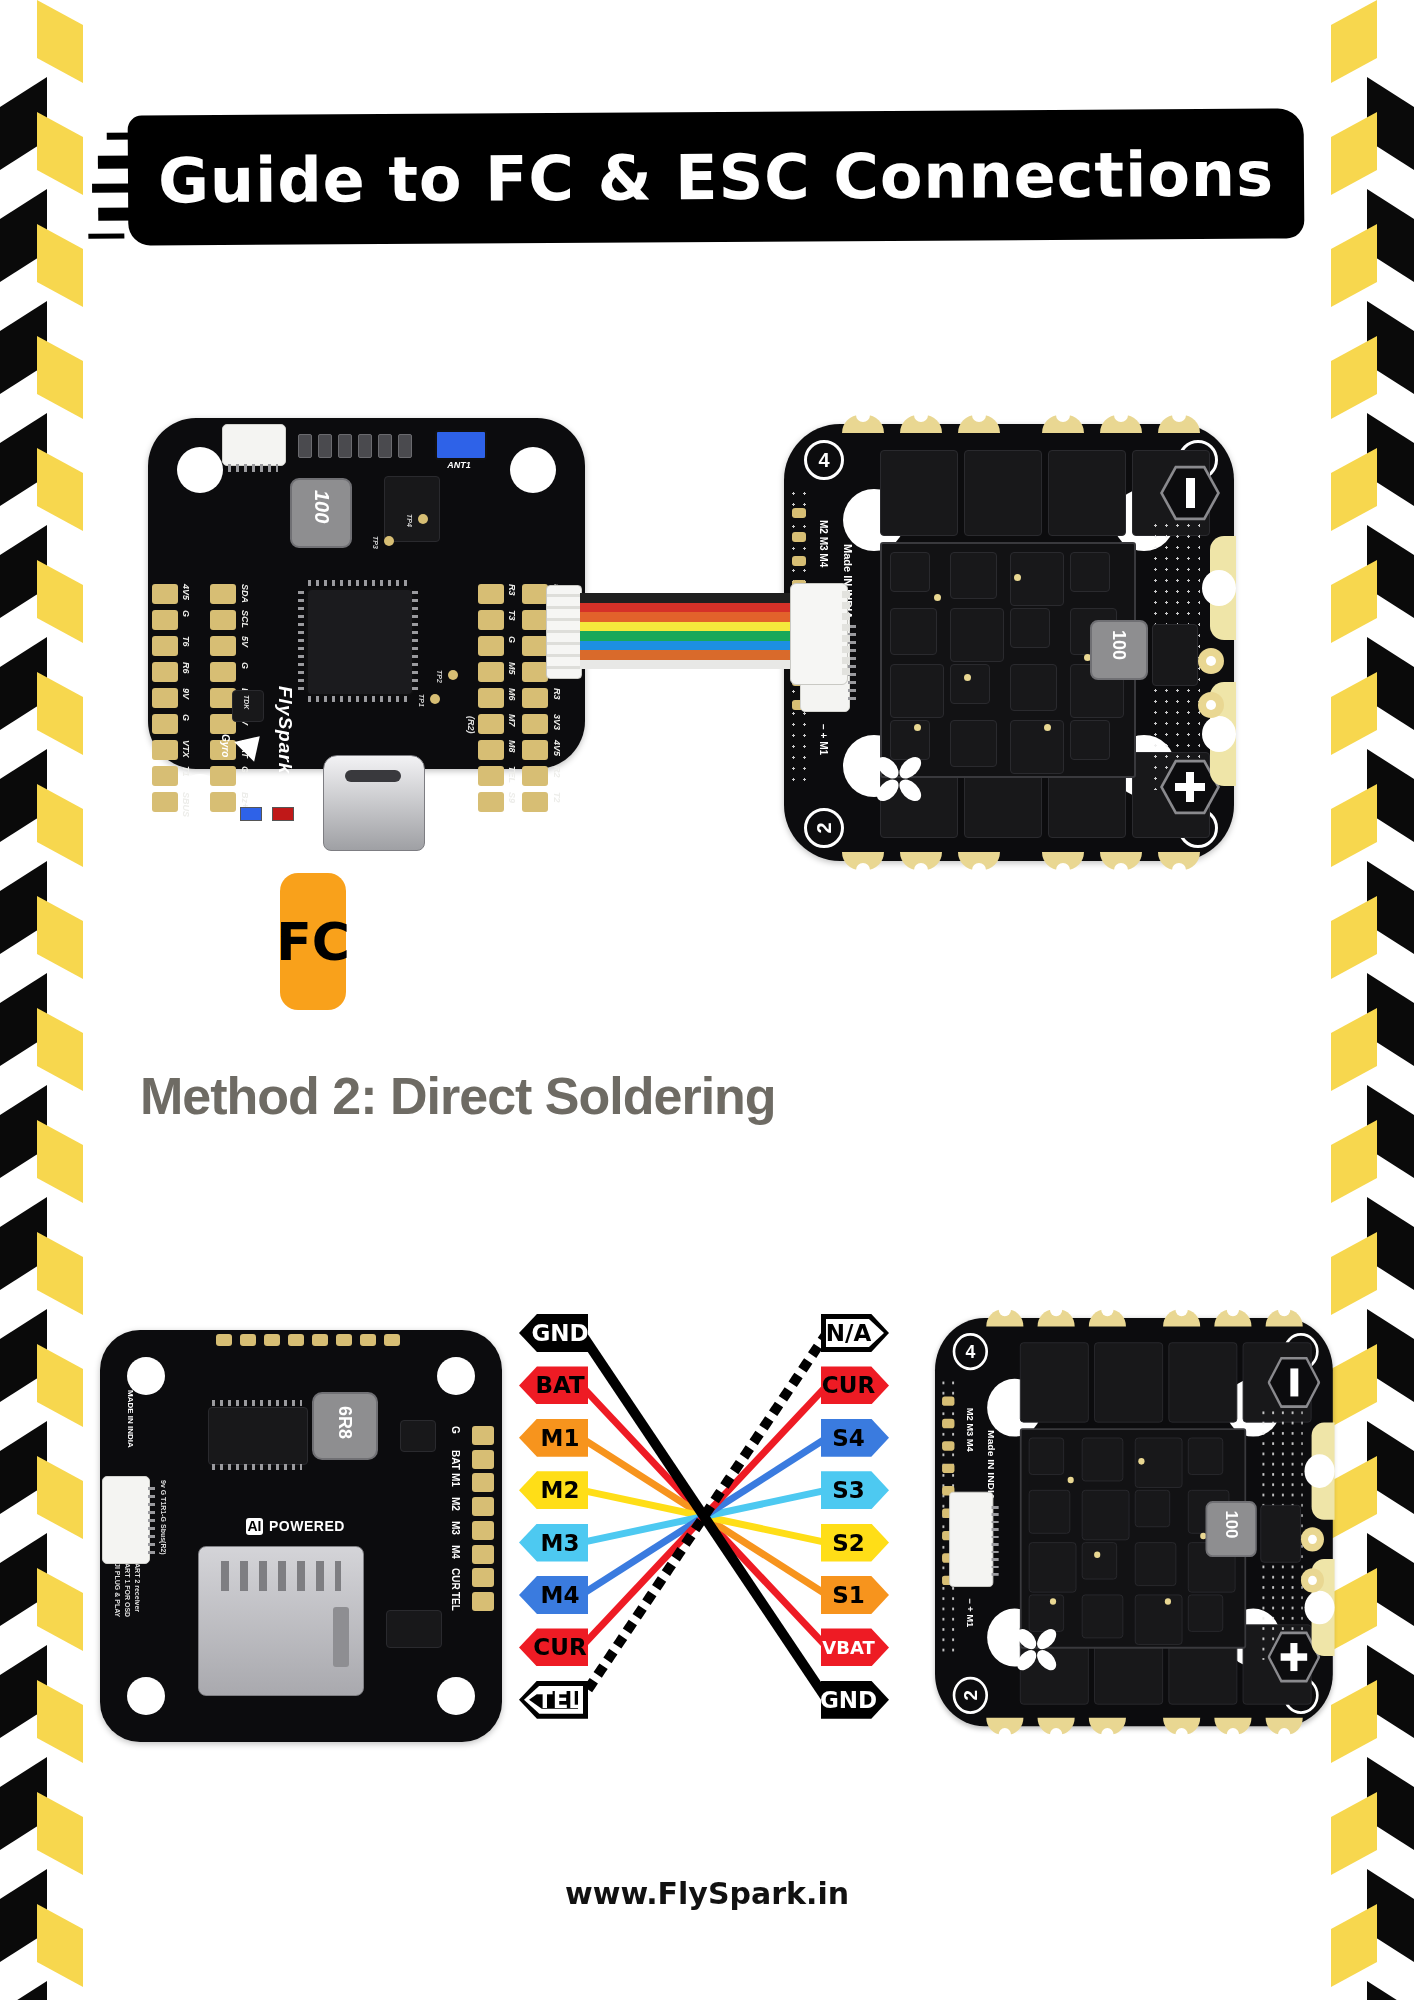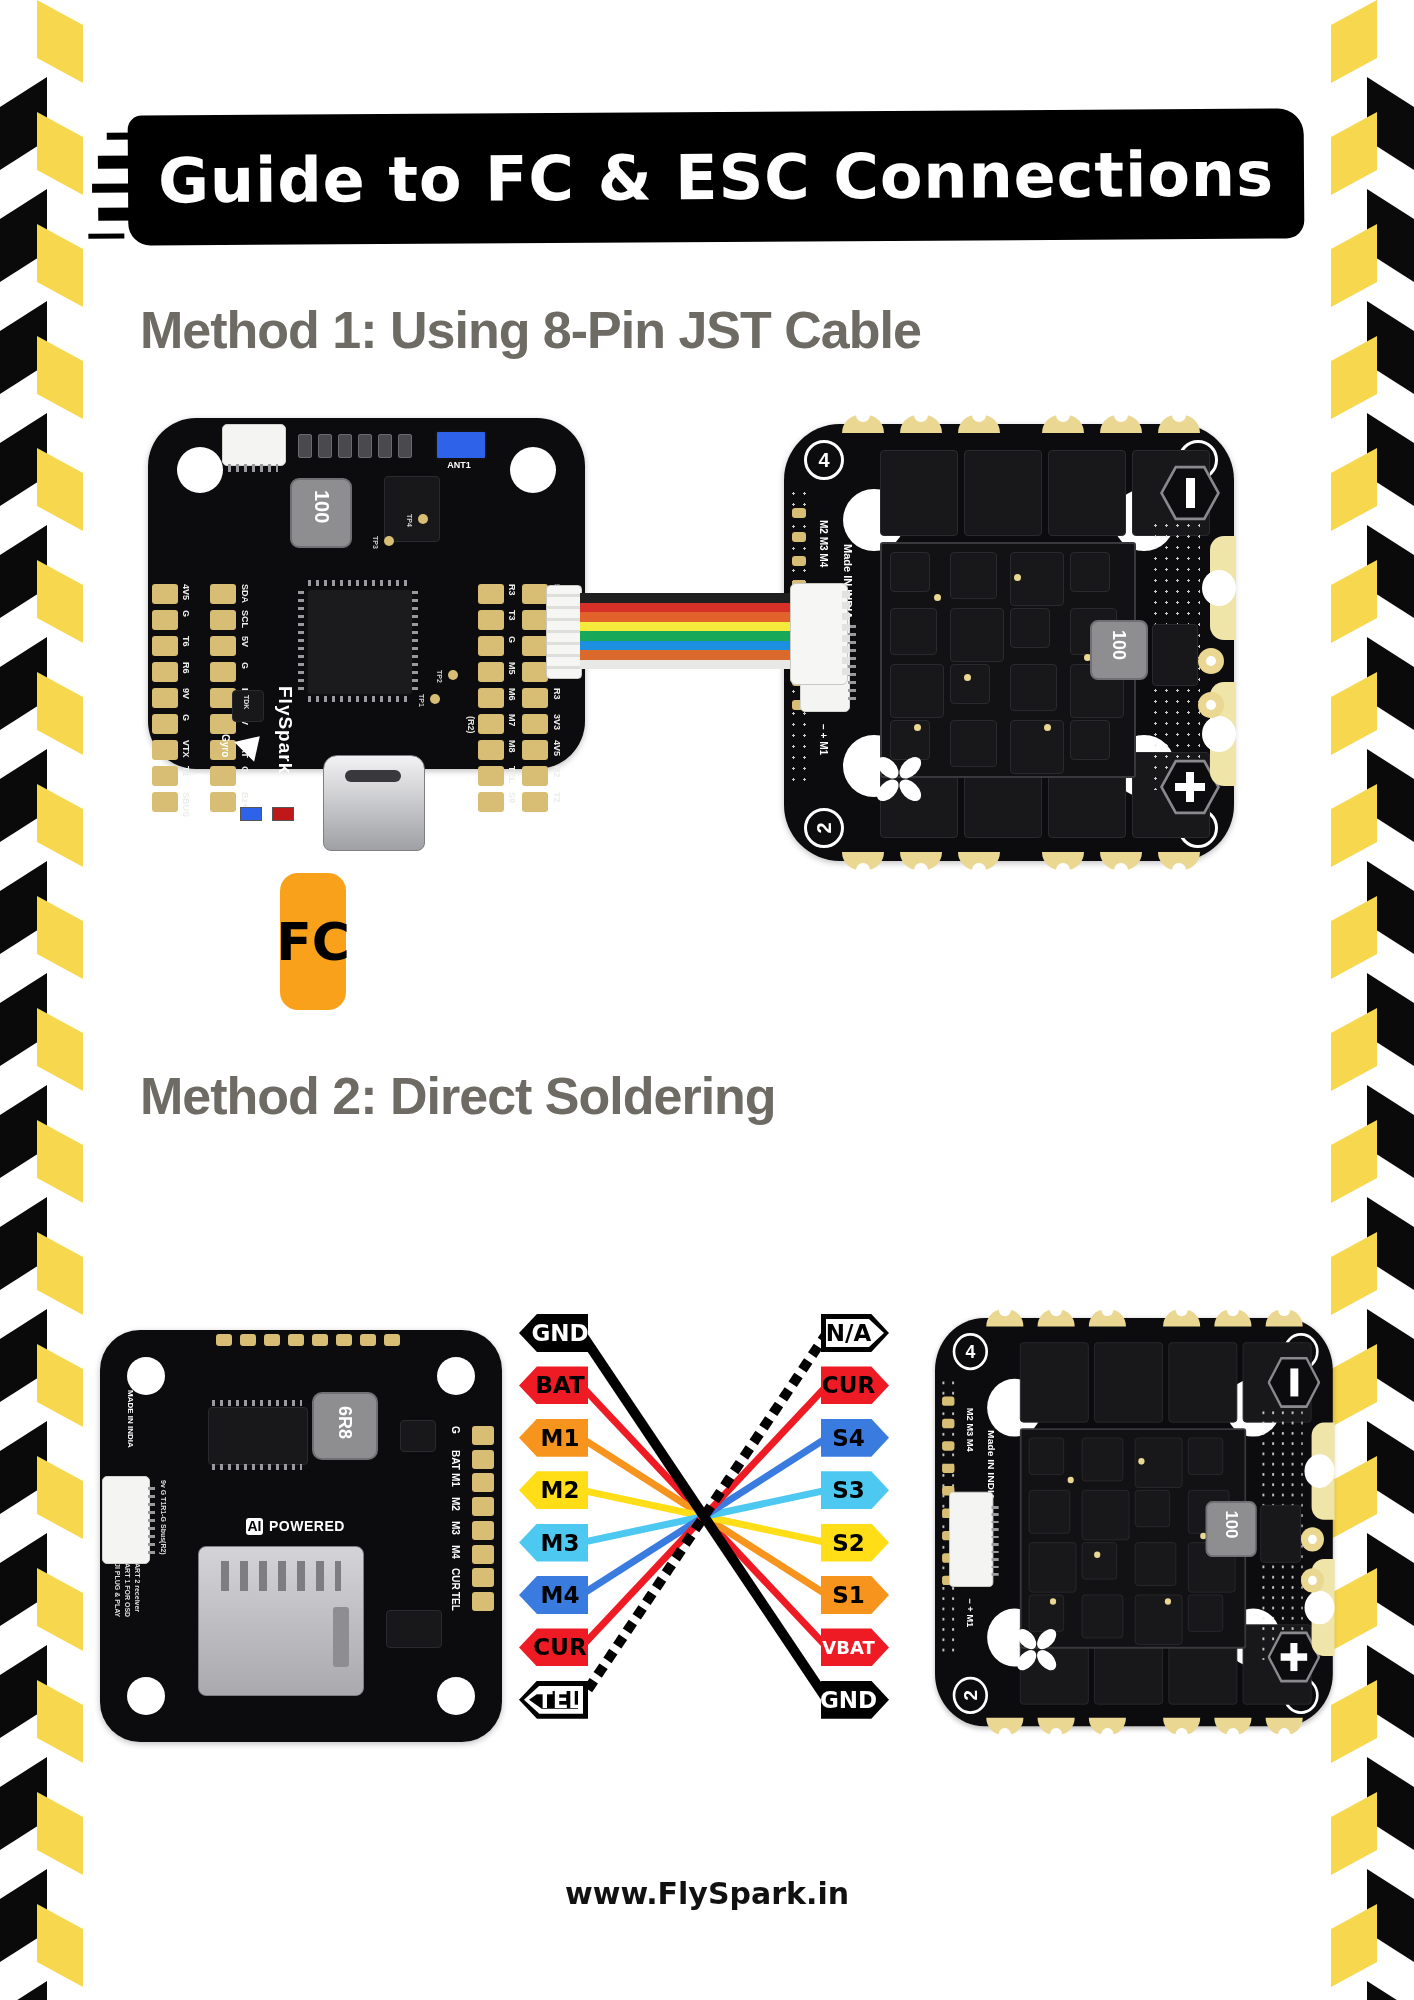--- a/index.html
+++ b/index.html
@@ -129,23 +129,22 @@
       <polygon points="37,1904 83,1929 83,1987 37,1962" fill="#F7D74E"></polygon>
       <polygon points="0,2011 47,1981 47,2044 0,2074" fill="#0A0A0A"></polygon>
       <polygon points="37,2016 83,2041 83,2099 37,2074" fill="#F7D74E"></polygon>
       <polygon points="0,2123 47,2093 47,2156 0,2186" fill="#0A0A0A"></polygon>
     </svg>
 
   <div id="banner">
     <div id="title">Guide to FC &amp; ESC Connections</div>
   </div>
 
-  <h2 class="method-h" style="top:300px;margin:0;">Method 1: Using 8-Pin JST Cable</h2>
-
-  <div id="fcTop" class="board" style="left:148px;top:418px;width:437px;height:351px;border-radius:48px;">
+
+  <div id="fcTop" class="board" style="left:148px;top:418px;width:437px;height:351px;border-radius:48px;font-style:italic;">
       <div class="hole" style="left: 29px; top: 29px; width: 46px; height: 46px;"></div>
       <div class="hole" style="left: 362px; top: 29px; width: 46px; height: 46px;"></div>
       <div class="hole" style="left: 29px; top: 356px; width: 46px; height: 46px;"></div>
       <div class="hole" style="left: 362px; top: 356px; width: 46px; height: 46px;"></div>
       <div class="jst" style="left: 74px; top: 6px; width: 62px; height: 40px;"></div>
       <div class="pins" style="left: 80px; top: 46px; width: 50px; height: 8px;"></div>
       <div class="abs" style="left: 150px; top: 16px; width: 12px; height: 22px; background: rgb(74, 74, 78); border: 1px solid rgb(106, 106, 110); border-radius: 2px;"></div>
       <div class="abs" style="left: 170px; top: 16px; width: 12px; height: 22px; background: rgb(74, 74, 78); border: 1px solid rgb(106, 106, 110); border-radius: 2px;"></div>
       <div class="abs" style="left: 190px; top: 16px; width: 12px; height: 22px; background: rgb(74, 74, 78); border: 1px solid rgb(106, 106, 110); border-radius: 2px;"></div>
       <div class="abs" style="left: 210px; top: 16px; width: 12px; height: 22px; background: rgb(74, 74, 78); border: 1px solid rgb(106, 106, 110); border-radius: 2px;"></div>

